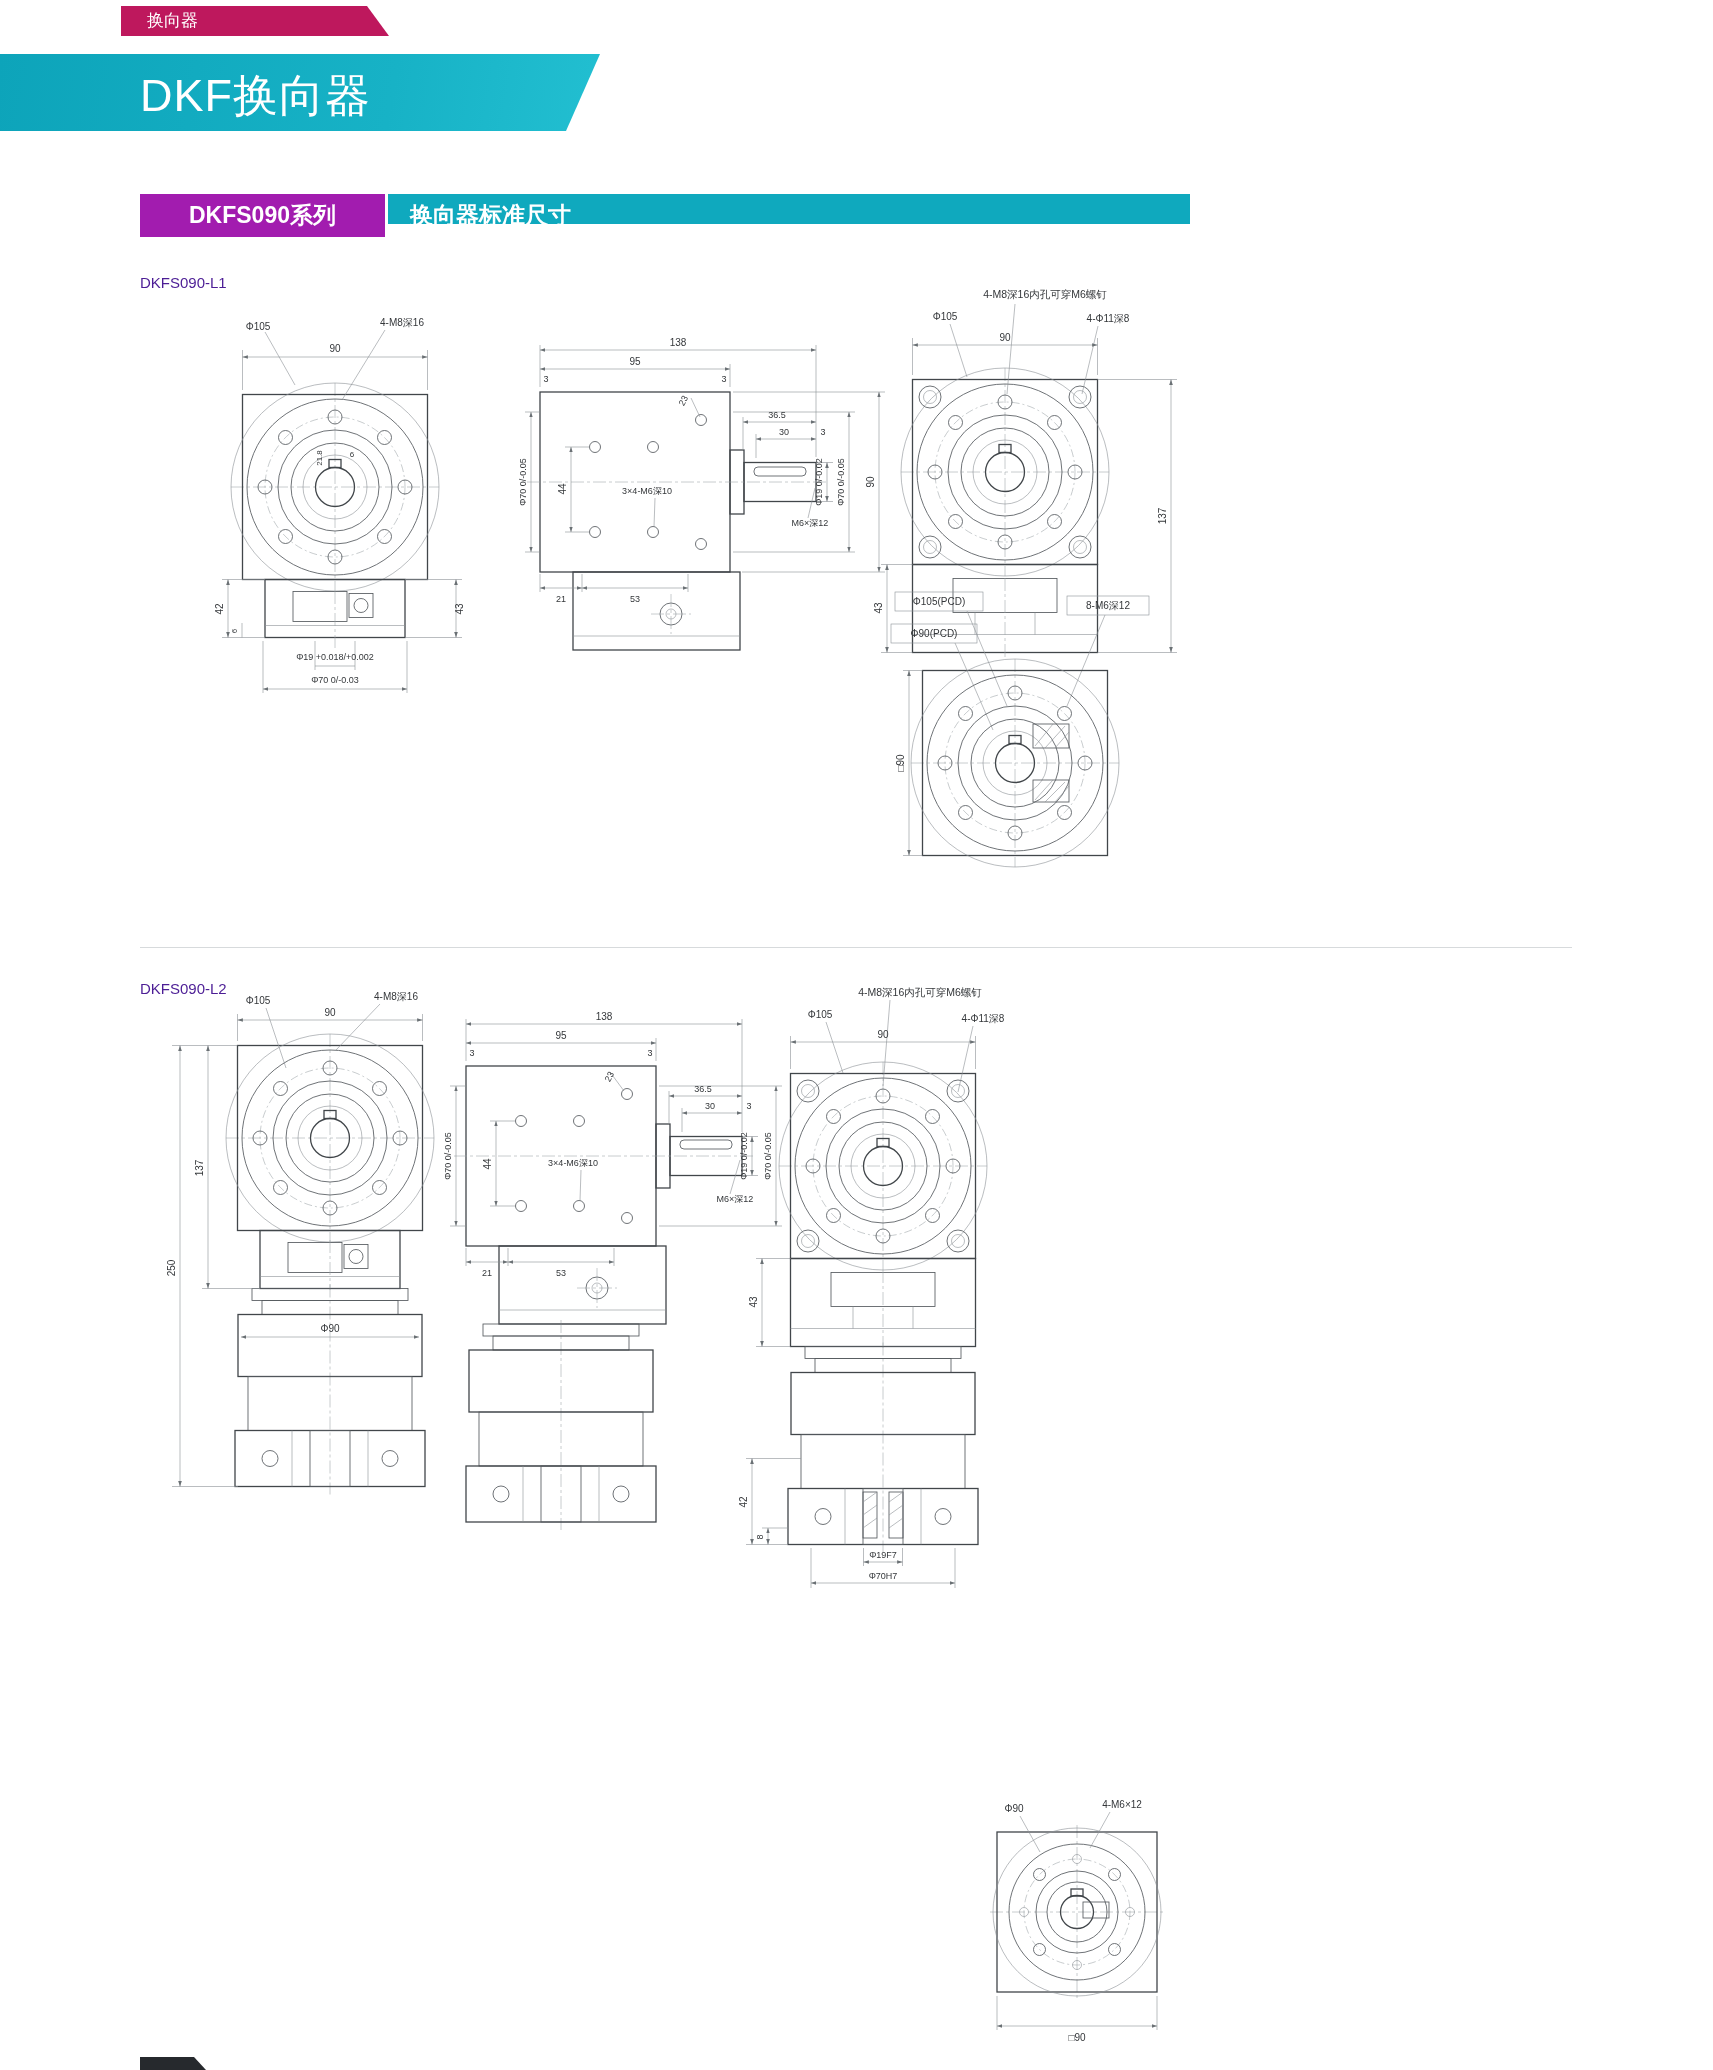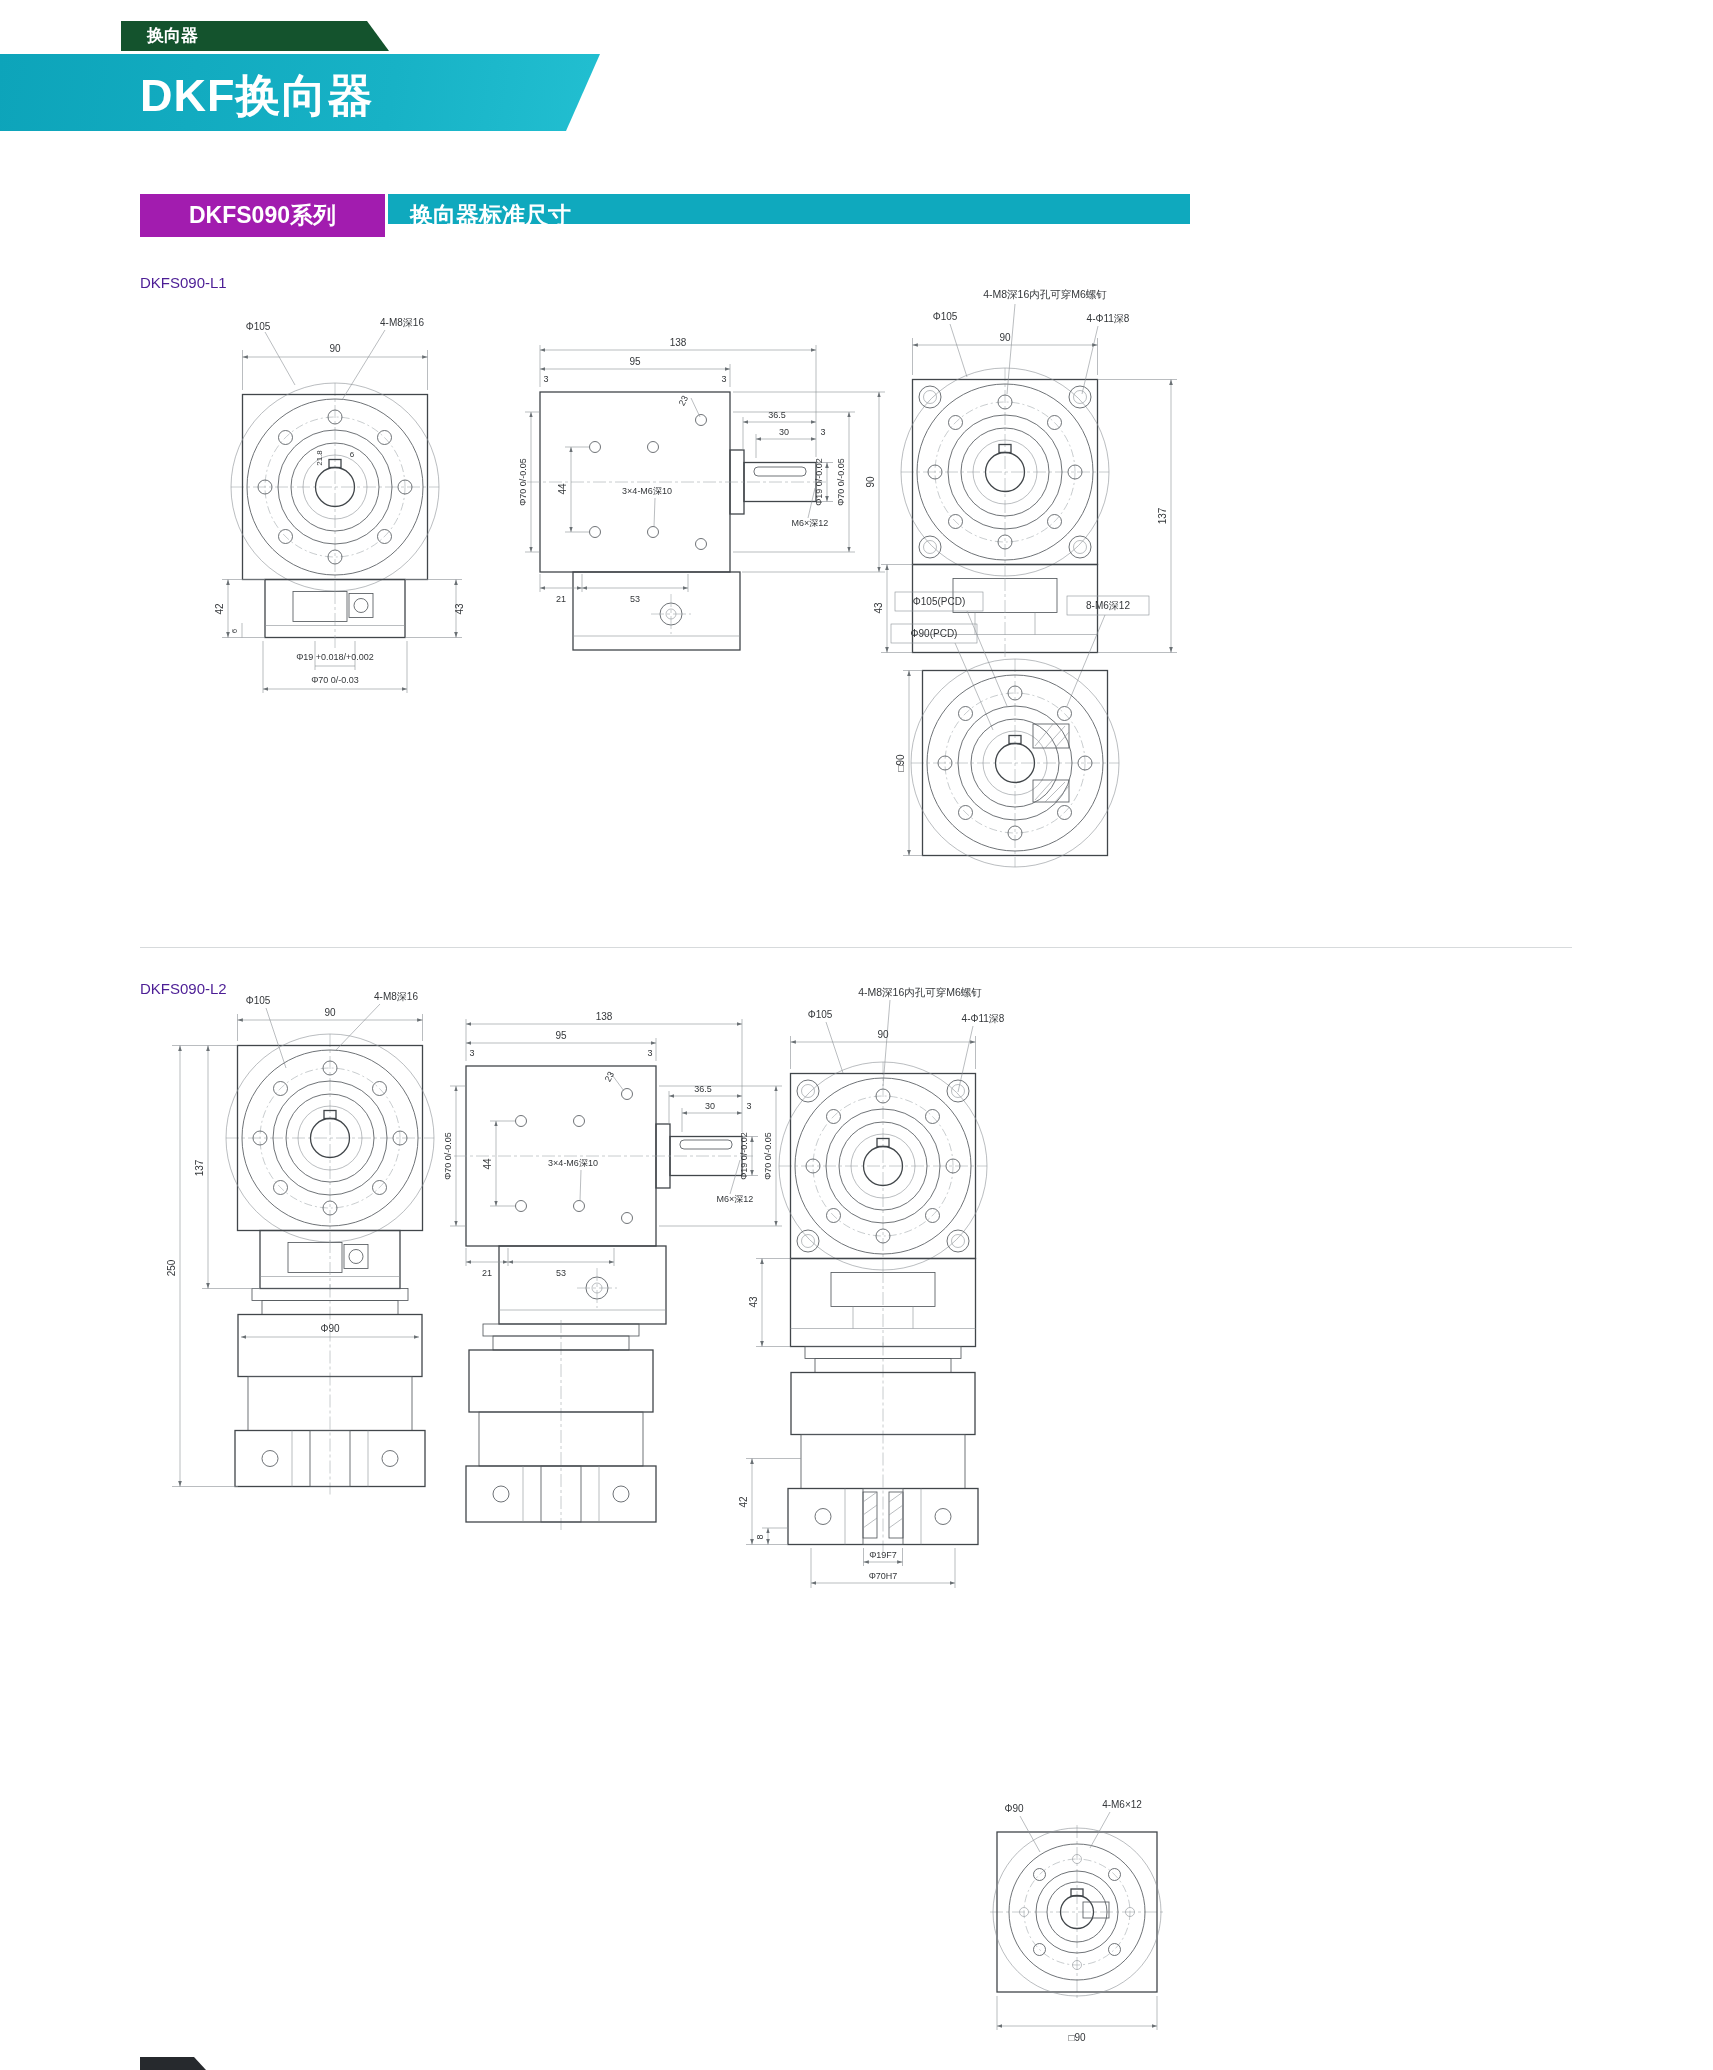--- a/index.html
+++ b/index.html
@@ -1,26 +1,26 @@
 <!DOCTYPE html>
 <html><head>
 <meta charset="utf-8">
 <style>
   html,body{margin:0;padding:0}
   body{width:1713px;height:2070px;position:relative;background:#fff;
        font-family:"Liberation Sans","DejaVu Sans",sans-serif;overflow:hidden}
   .abs{position:absolute}
   
-  .tab-dark{left:121px;top:21px;width:268px;height:30px;background:#14532d;color:#fff;
-            font-size:17px;font-weight:bold;line-height:30px;padding-left:26px;
+  .tab-dark{left:121px;top:6px;width:268px;height:30px;background:#be185d;color:#fff;
+            font-size:17px;font-weight:normal;line-height:30px;padding-left:26px;
             clip-path:polygon(0 0,246px 0,268px 100%,0 100%)}
   .banner{left:0;top:54px;width:600px;height:77px;
           background:linear-gradient(100deg,#0da4ba 0%,#17b2c6 65%,#22bfd1 100%);
           clip-path:polygon(0 0,600px 0,566px 77px,0 77px)}
-  .title{left:140px;top:66px;font-size:45px;font-weight:bold;color:#fff;letter-spacing:1px}
+  .title{left:140px;top:66px;font-size:45px;font-weight:normal;color:#fff;letter-spacing:1px}
   .series-box{left:140px;top:194px;width:245px;height:43px;background:#a21caf;color:#fff;
               font-size:23px;font-weight:bold;text-align:center;line-height:43px}
   .section-bar{left:388px;top:194px;width:780px;height:30px;background:#0fa9be;color:#fff;
                font-size:23px;font-weight:bold;line-height:43px;padding-left:22px}
   .model{color:#4c1d95;font-size:15px;font-weight:normal}
   .divider{left:140px;top:947px;width:1432px;height:1px;background:#d7dadc}
   .stub{left:140px;top:2057px;width:66px;height:13px;background:#26292d;
         clip-path:polygon(0 0,54px 0,66px 100%,0 100%)}
   
   svg.drw{position:absolute;overflow:visible}

